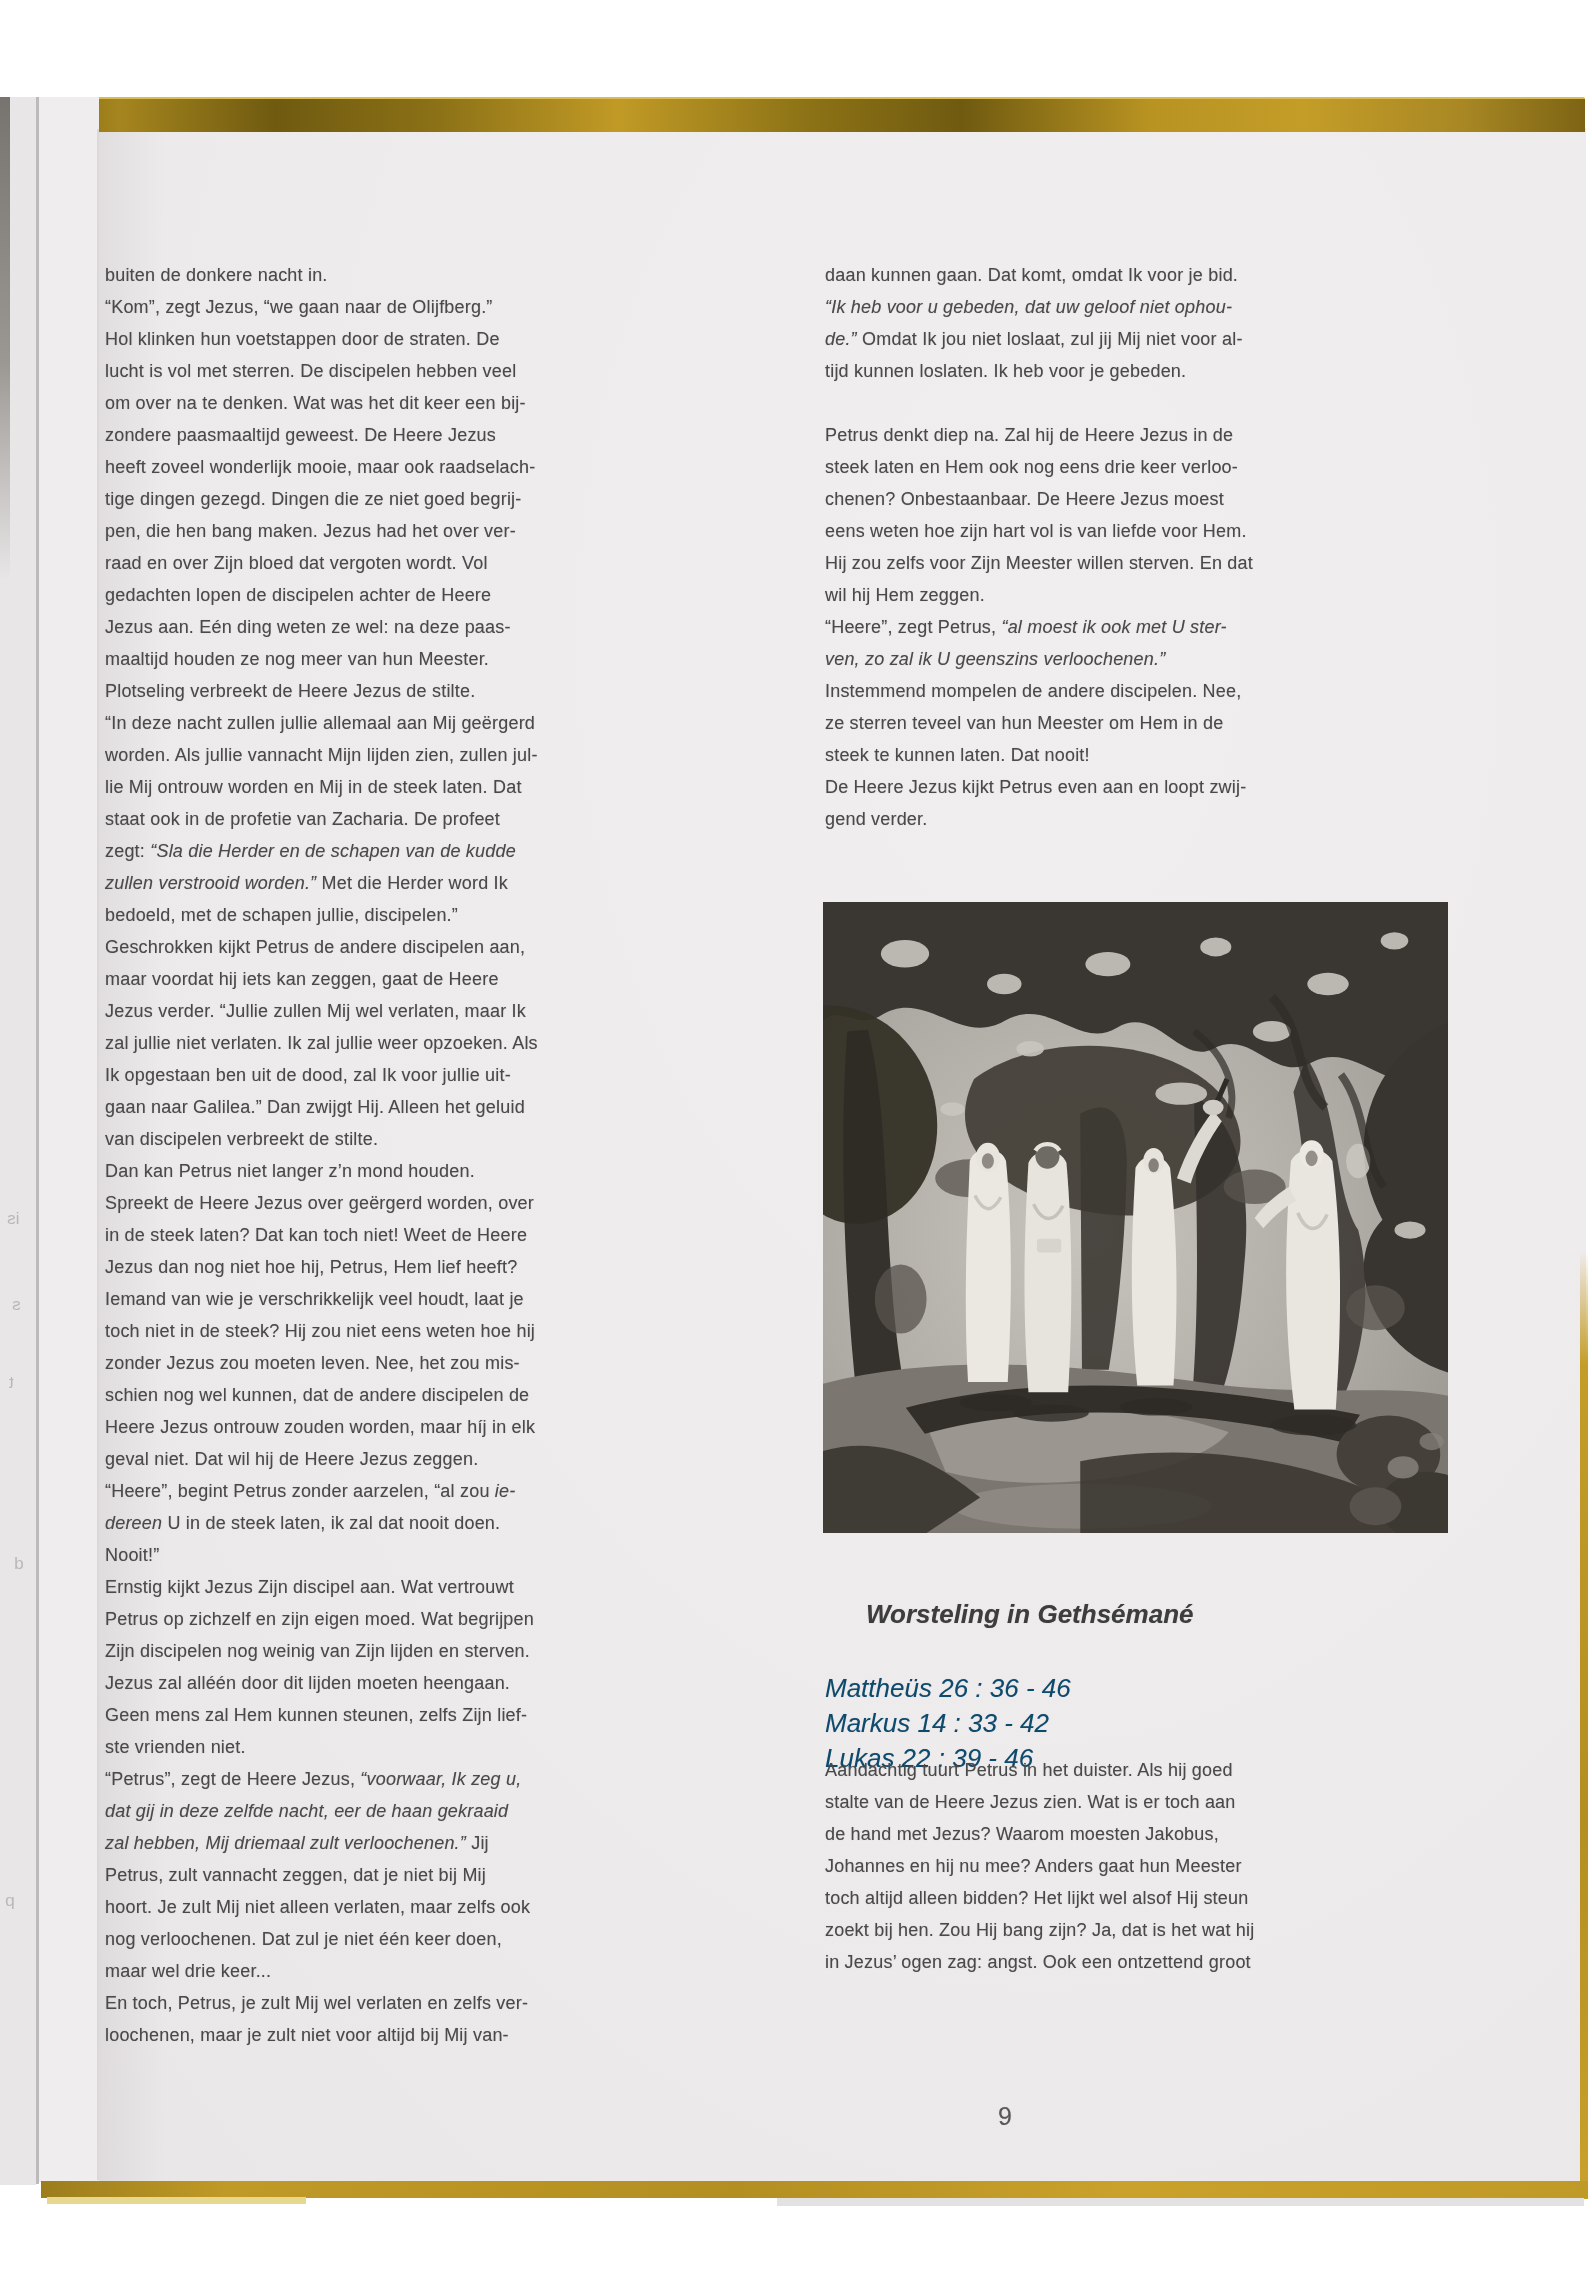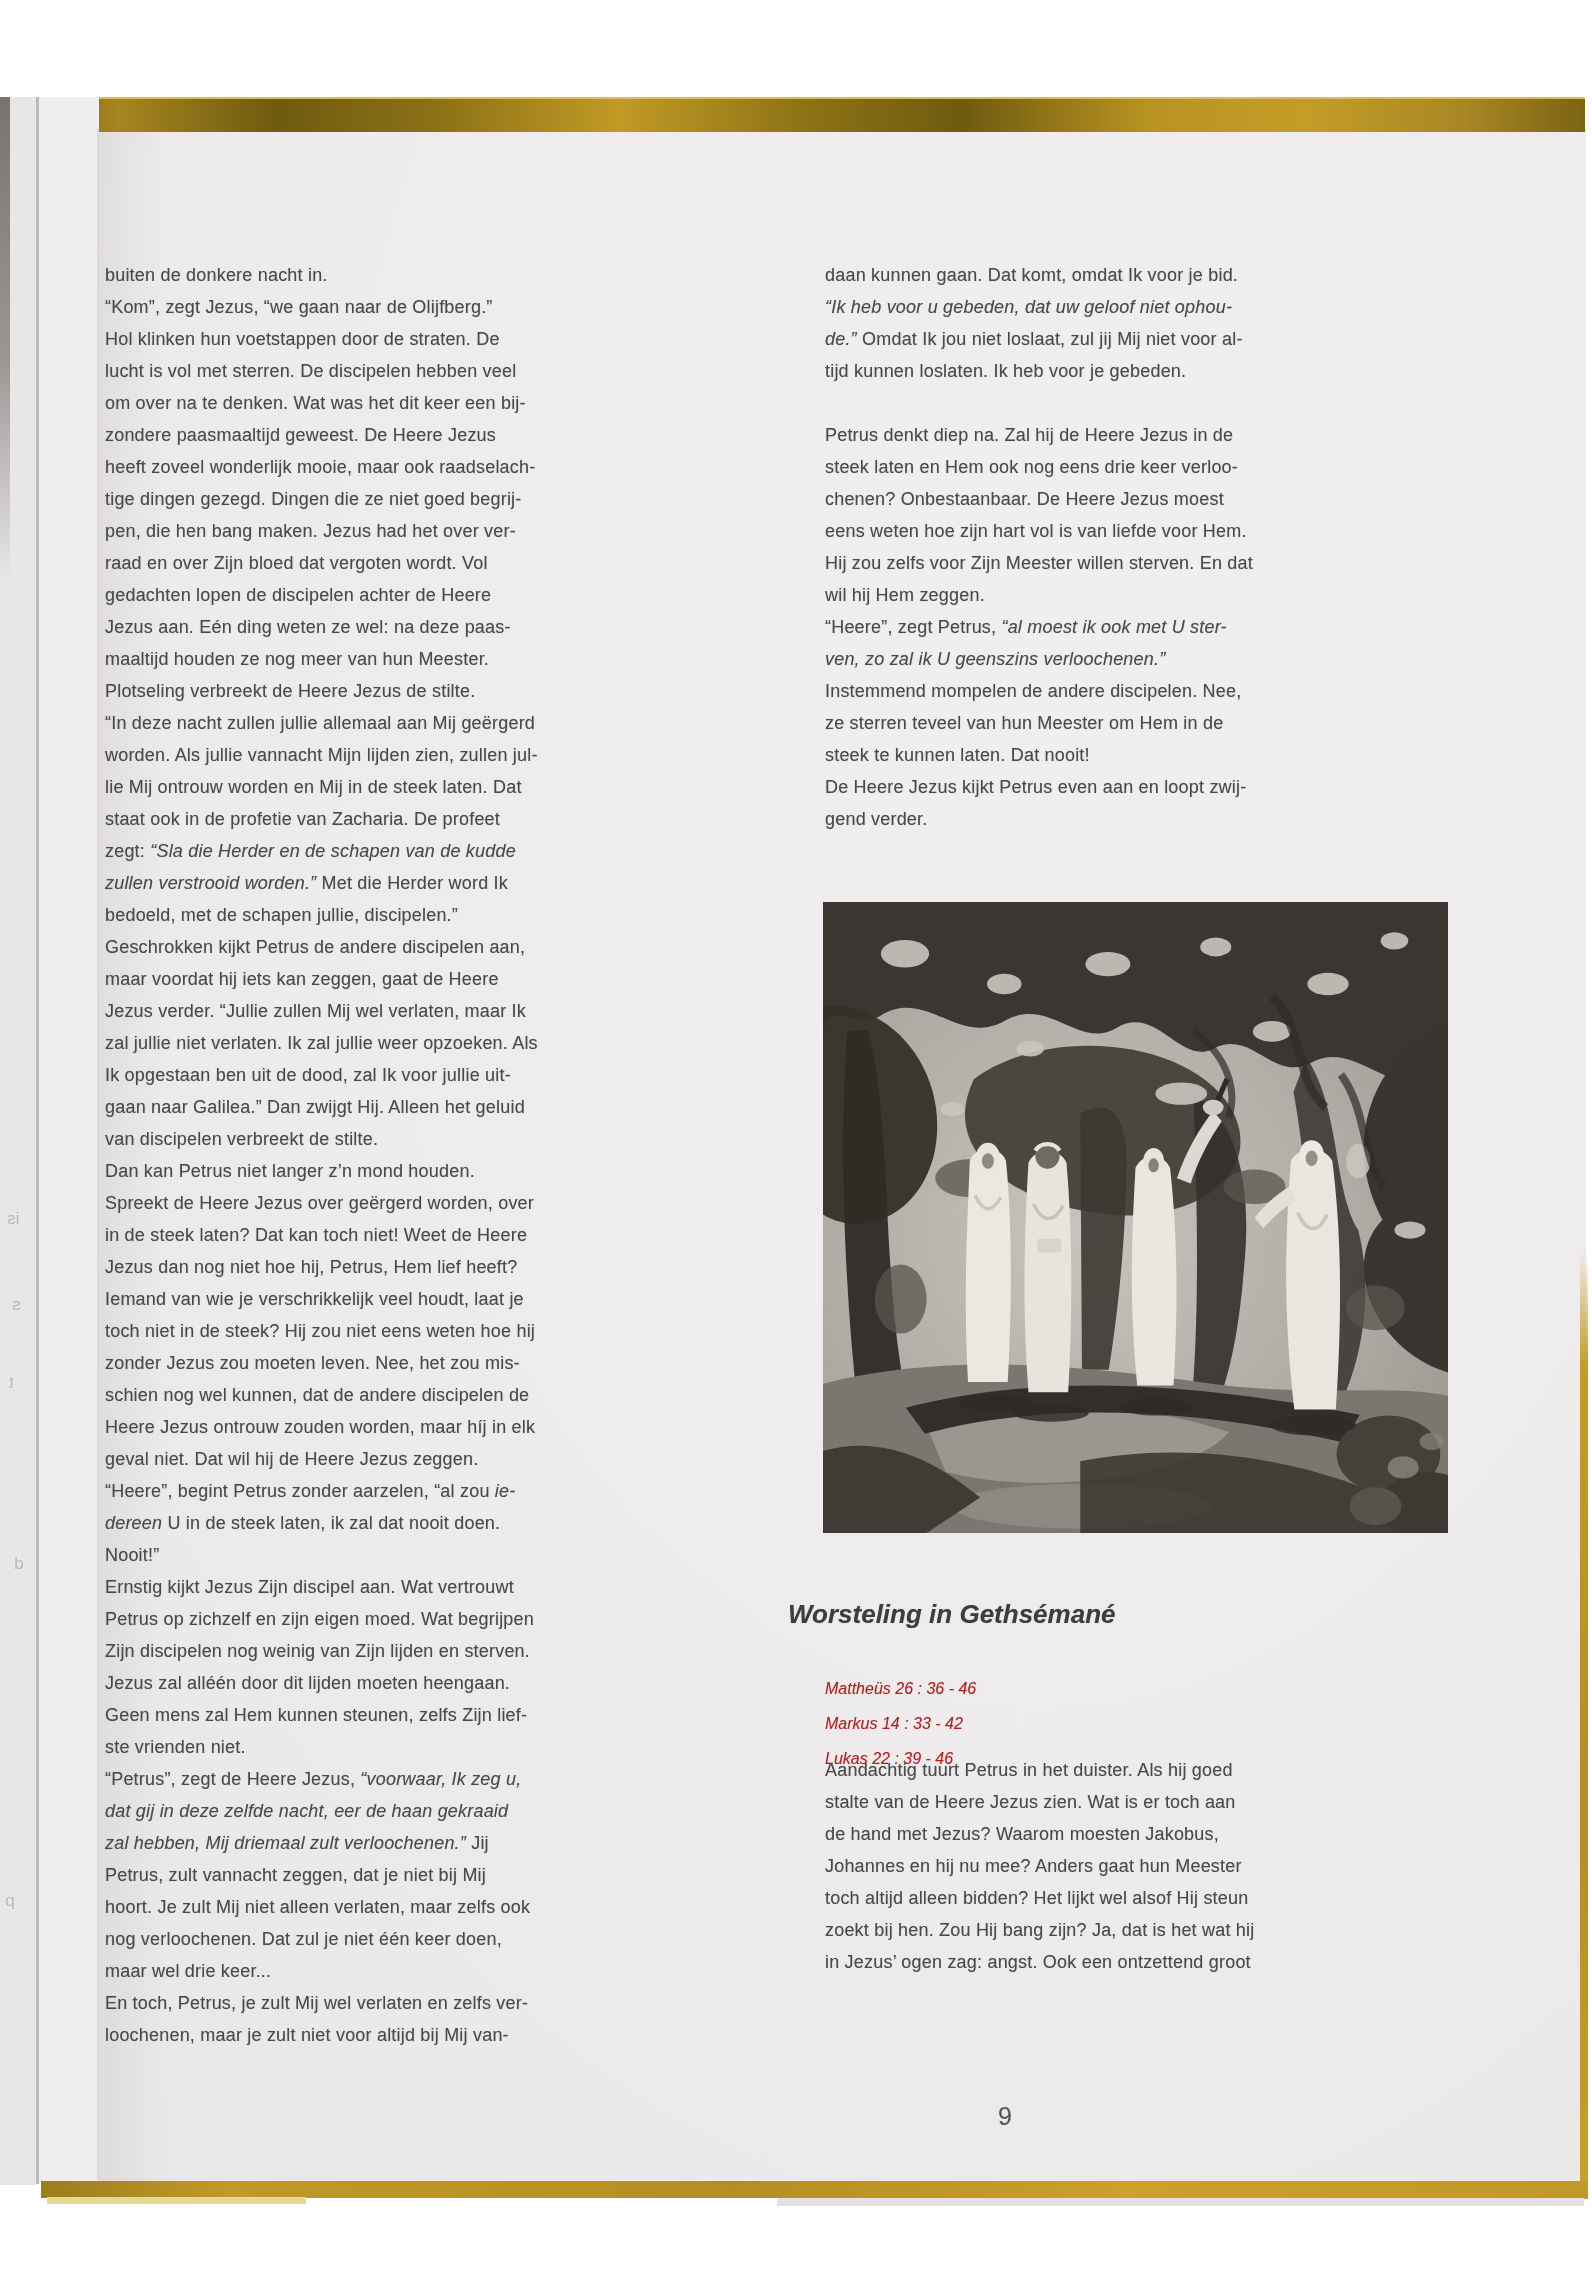--- a/index.html
+++ b/index.html
@@ -36,24 +36,24 @@
         font-family:"Liberation Sans",sans-serif;}
 
   
   .col{position:absolute;color:#4a4a4a;font-size:18px;line-height:32px;letter-spacing:0.2px;
        text-shadow:0 0 0.9px rgba(74,74,74,0.35);}
   .col .ln{white-space:nowrap;height:32px;}
   .it{font-style:italic;}
   #left-col{left:105px;top:259px;width:690px;}
   #right-col{left:825px;top:259px;width:690px;}
   #bottom-col{left:825px;top:1754px;width:690px;}
-  .heading{position:absolute;left:788px;top:1599px;width:690px;font-size:26px;font-weight:bold;
+  .heading{position:absolute;left:866px;top:1599px;width:690px;font-size:26px;font-weight:bold;
        font-style:italic;color:#3d3d3d;text-shadow:0 0 0.9px rgba(61,61,61,0.35);}
-  .refs{position:absolute;left:825px;top:1671px;width:604px;font-size:16px;line-height:35px;
-       font-style:italic;color:#b91c1c;text-shadow:0 0 0.9px rgba(76,76,76,0.3);}
+  .refs{position:absolute;left:825px;top:1671px;width:604px;font-size:26px;line-height:35px;
+       font-style:italic;color:#0c4a6e;text-shadow:0 0 0.9px rgba(76,76,76,0.3);}
   .refs .ln{white-space:nowrap;height:35px;}
   .pageno{position:absolute;left:949px;top:2102px;width:112px;text-align:center;
        font-size:25px;color:#585858;text-shadow:0 0 0.9px rgba(88,88,88,0.3);}
 
   
   .illustration{position:absolute;left:823px;top:902px;width:625px;height:631px;overflow:hidden;}
   .illustration svg{display:block;width:100%;height:100%;}
 </style>
 </head>
 <body>

